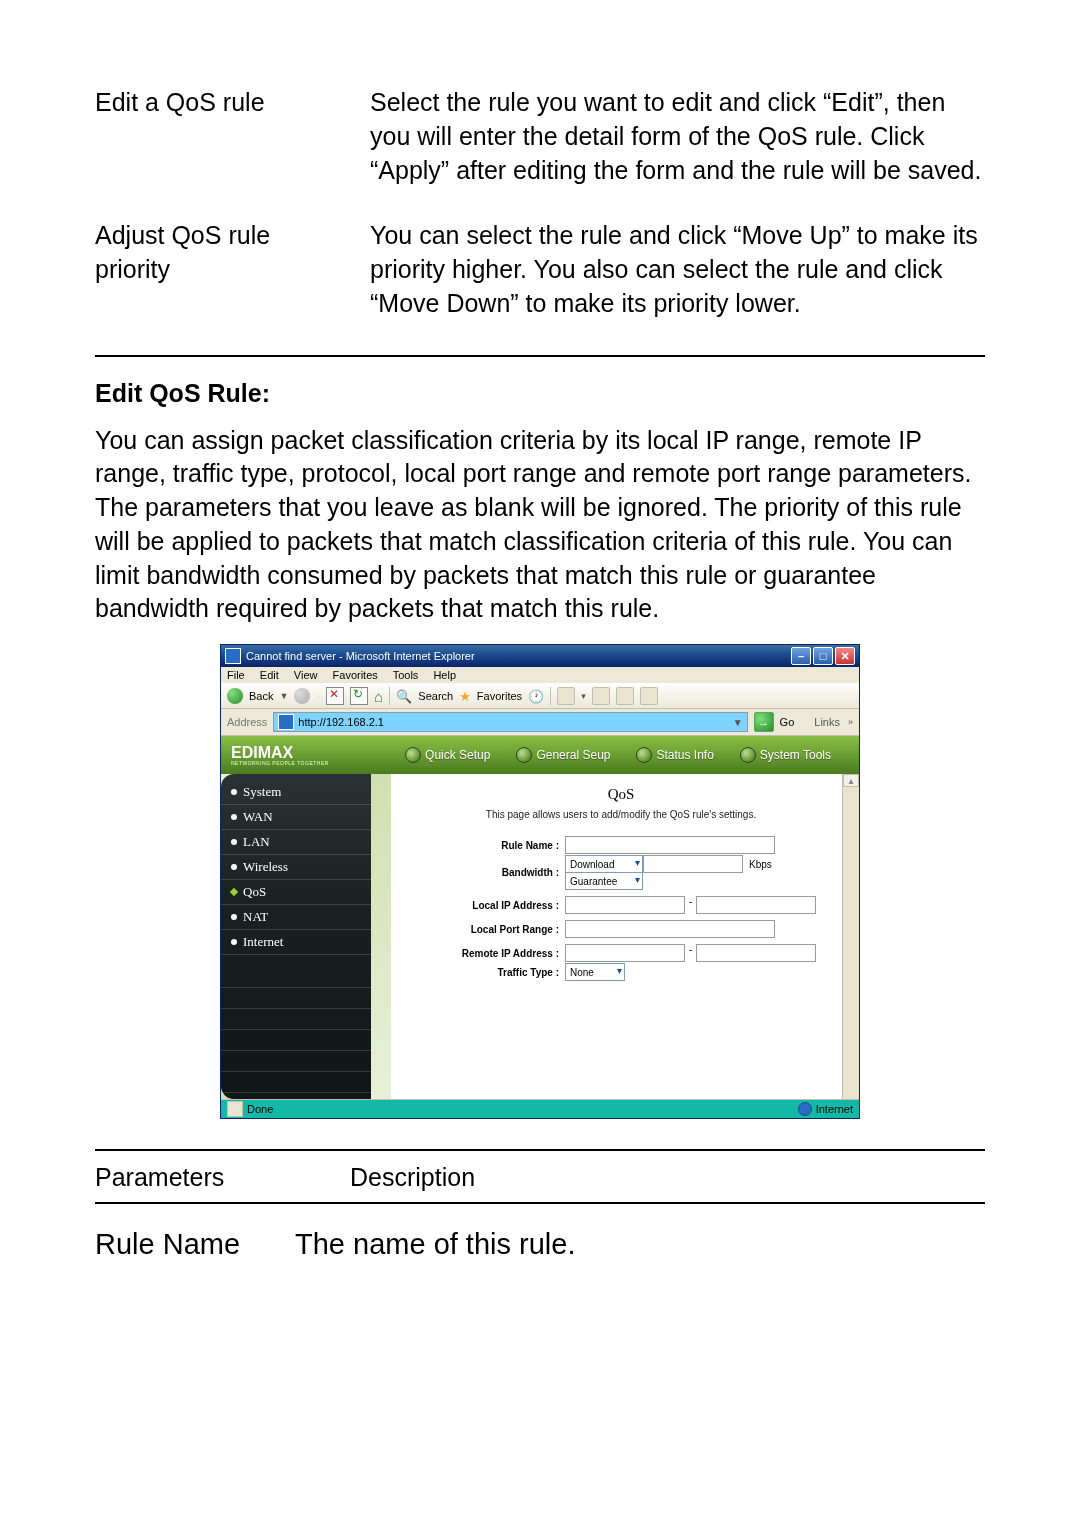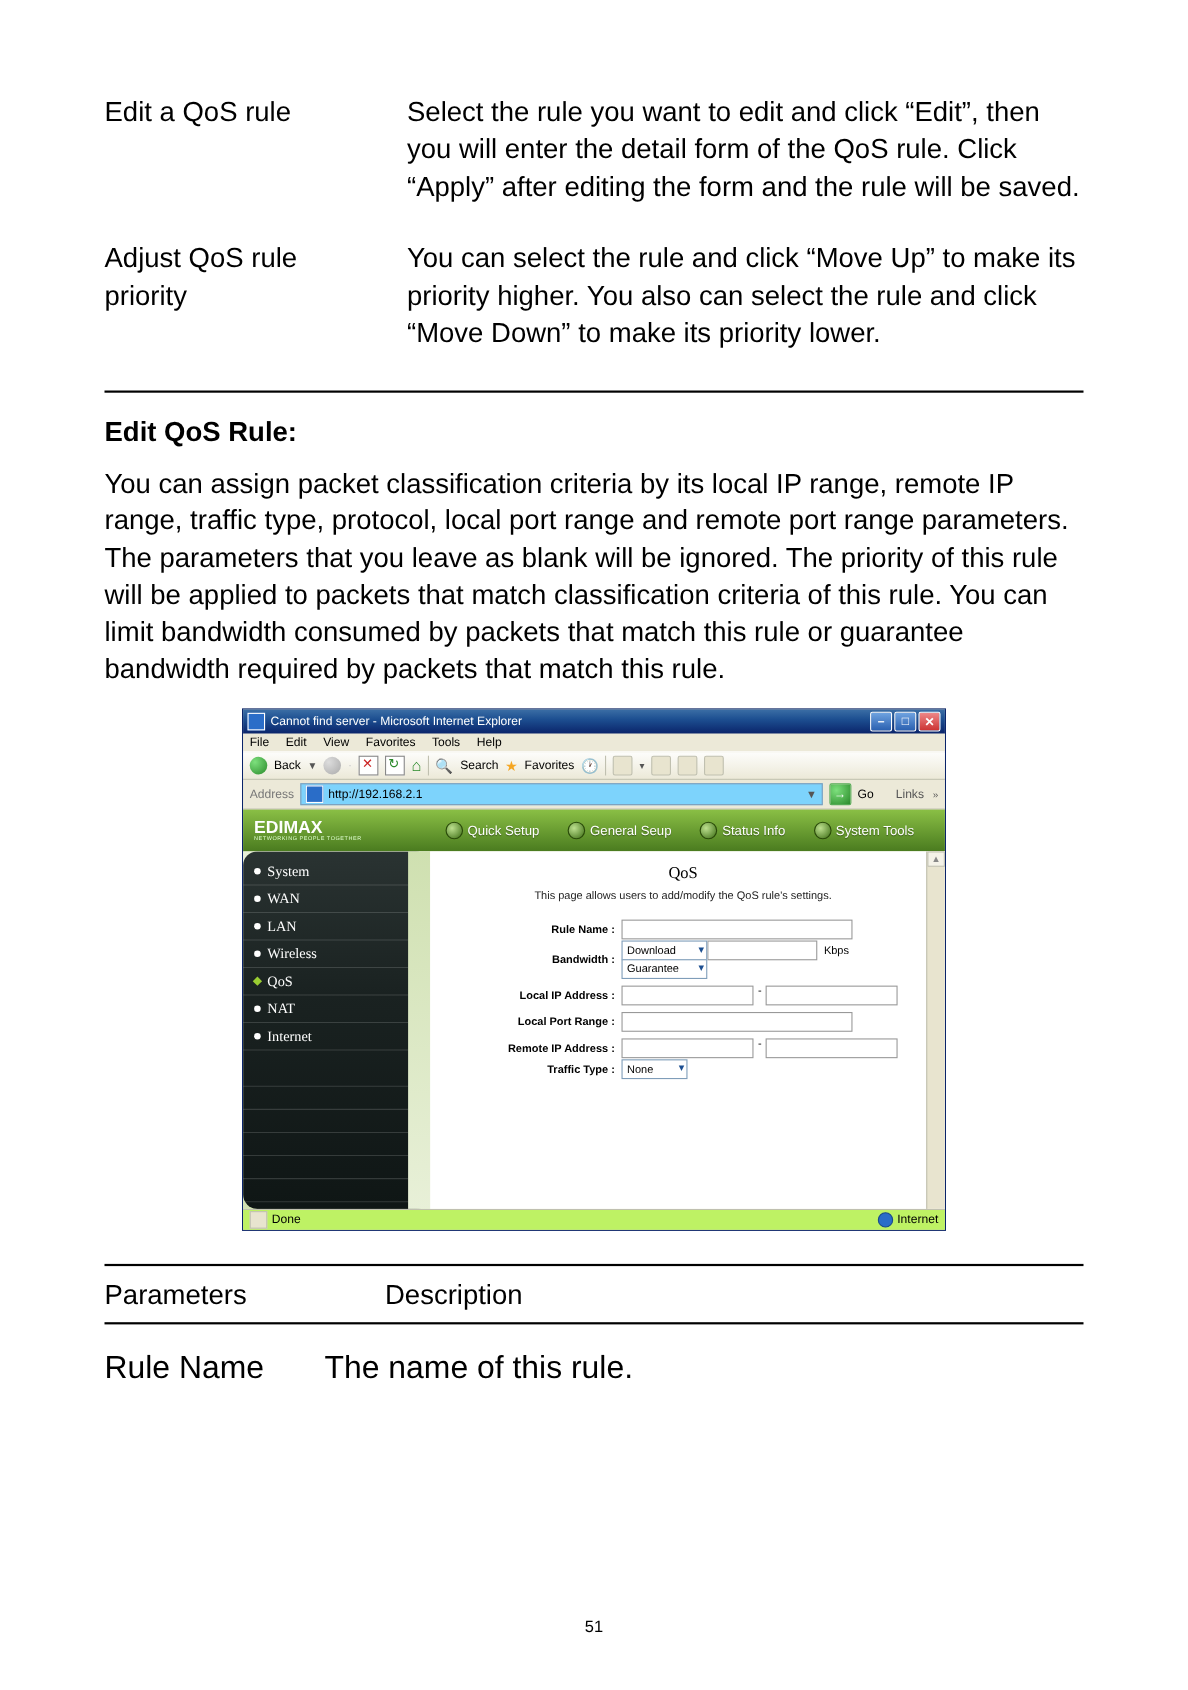--- a/index.html
+++ b/index.html
@@ -132,21 +132,21 @@
   .cells { display:flex; gap:0; }
   .tf { height:18px; border:1px solid #999; background:#fff; box-sizing:border-box; }
   .tf.sm { width: 120px; }
   .tf.md { width: 210px; }
   .tf.bw { width: 100px; }
   .sel { height:18px; border:1px solid #7f9db9; background:#fff; display:inline-flex; align-items:center; padding: 0 14px 0 4px; position:relative; font-size:10px; box-sizing:border-box; }
   .sel::after { content:"▾"; position:absolute; right:2px; top:1px; color:#1d4f91; font-size:10px; }
   .dash { padding: 0 4px; }
   .kbps { padding-left: 6px; }
 
-  .statusbar { height:18px; background:#bef264; border-top:1px solid #c0c0b0; display:flex; align-items:center; font-size:11px; padding: 0 6px; justify-content:space-between; }
+  .statusbar { height:18px; background:#14b8a6; border-top:1px solid #c0c0b0; display:flex; align-items:center; font-size:11px; padding: 0 6px; justify-content:space-between; }
   .statusbar .left { display:flex; align-items:center; gap:4px; }
   .statusbar .sg { width:14px; height:14px; background:#e8e4cf; border:1px solid #c0c0b0; }
   .statusbar .right { display:flex; align-items:center; gap:4px; }
   .statusbar .globe { width:12px; height:12px; background:#2a6dc8; border-radius:50%; border:1px solid #1a4a8a; }
 
   
   .hr2 { border:none; border-top:2px solid #000; margin: 0 0 8px 0; }
   .head-row { display:flex; font-size:25px; padding: 4px 0 10px 0; }
   .head-row .c1 { width:255px; }
   .hr3 { border:none; border-top:2px solid #000; margin: 0 0 24px 0; }
@@ -372,14 +372,13 @@
   <div class="head-row">
     <div class="c1">Parameters</div>
     <div>Description</div>
   </div>
   <hr class="hr3">
   <div class="def-row">
     <div class="c1">Rule Name</div>
     <div>The name of this rule.</div>
   </div>
 
-  <div class="pagenum">51</div>
 </div>
 
 </body></html>

